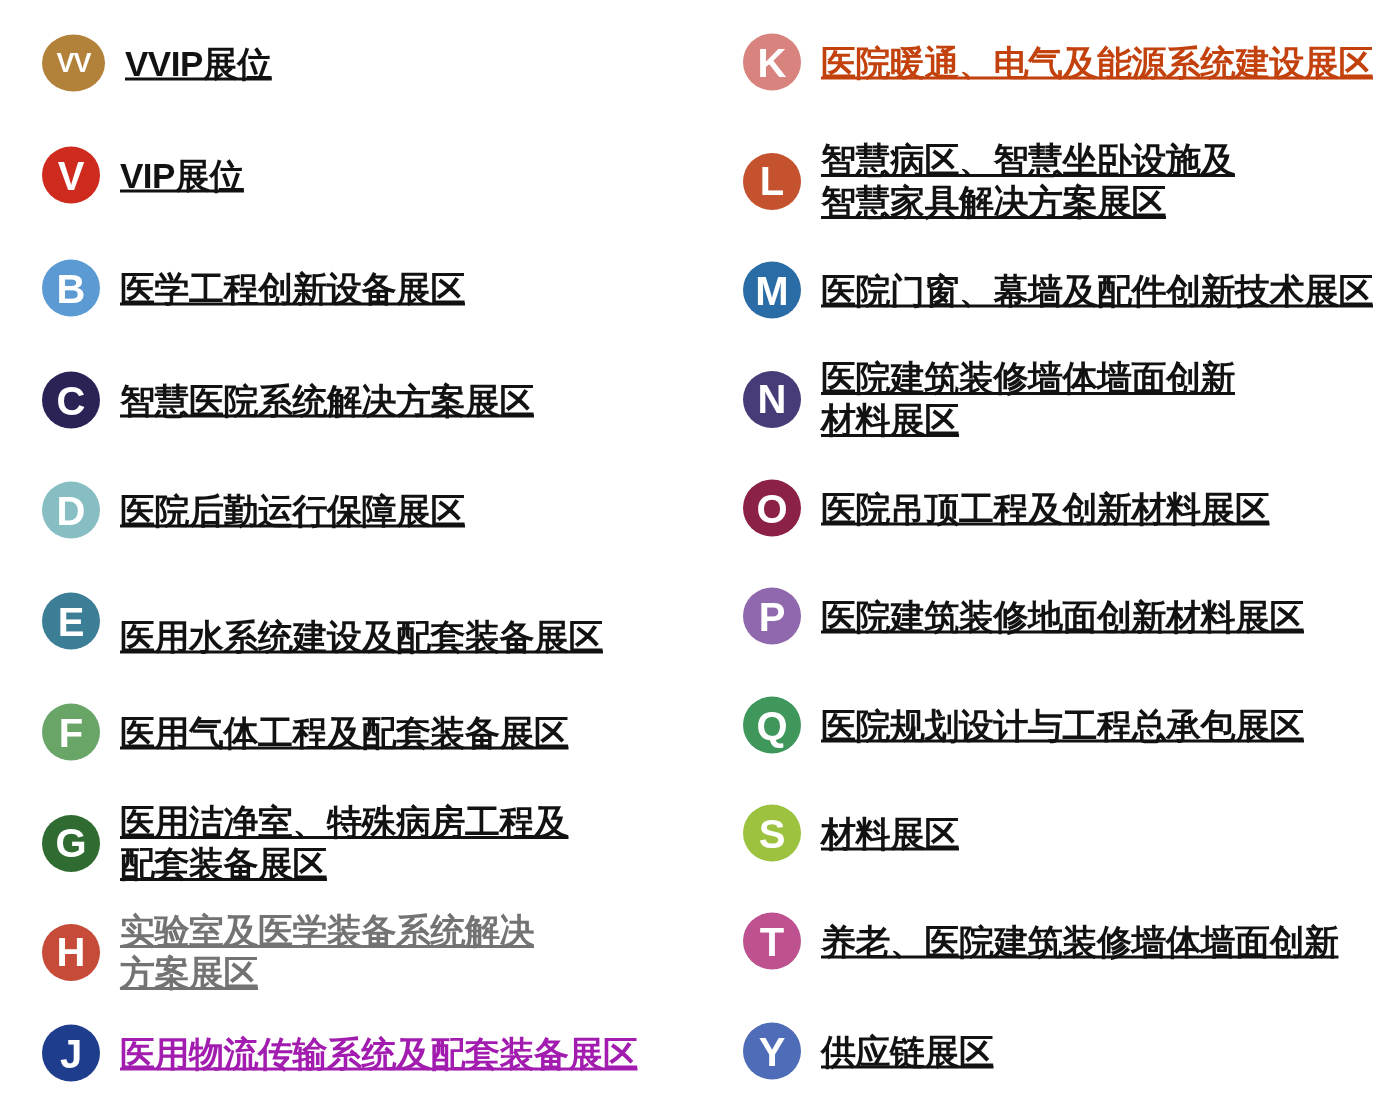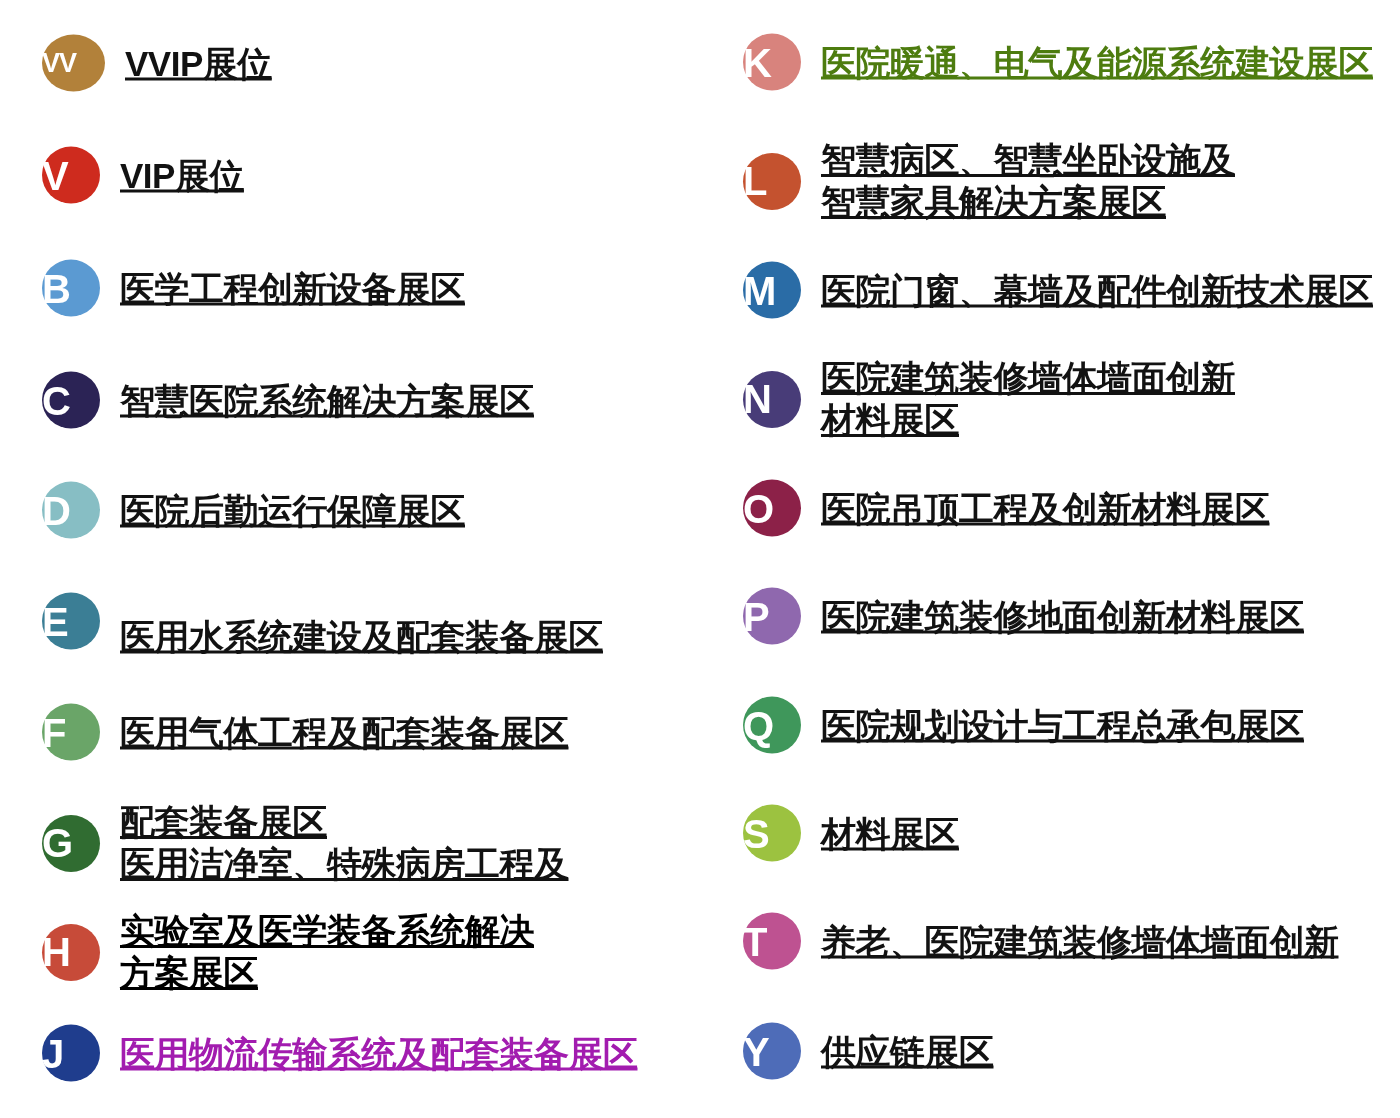--- a/index.html
+++ b/index.html
@@ -17,20 +17,21 @@
     align-items:center;
     transform:translateY(-50%);
   }
   .badge{
     flex:0 0 auto;
     width:58px;
     height:57px;
     border-radius:50%;
     display:flex;
     align-items:center;
+    justify-content:center;
     color:#ffffff;
     font-weight:700;
     font-size:40px;
     line-height:1;
     user-select:none;
   }
   .badge.wide{
     width:63px;
     font-size:27px;
     letter-spacing:-1px;
@@ -105,46 +106,46 @@
       </span>
       <div class="label" style="color: rgb(18, 18, 18);">
         <div class="line">医用气体工程及配套装备展区</div>
       </div>
     </div>
     <div class="legend-row" style="left: 42px; top: 843px;">
       <span class="badge" style="background: rgb(48, 108, 49); color: rgb(255, 255, 255);">
         <span>G</span>
       </span>
       <div class="label" style="color: rgb(18, 18, 18);">
+        <div class="line">医用洁净室、特殊病房工程及</div>
         <div class="line">配套装备展区</div>
-        <div class="line">医用洁净室、特殊病房工程及</div>
       </div>
     </div>
     <div class="legend-row" style="left: 42px; top: 952px;">
       <span class="badge" style="background: rgb(199, 75, 57); color: rgb(255, 255, 255);">
         <span>H</span>
       </span>
-      <div class="label" style="color: #000000;">
+      <div class="label" style="color: #737373;">
         <div class="line">实验室及医学装备系统解决</div>
         <div class="line">方案展区</div>
       </div>
     </div>
     <div class="legend-row" style="left: 42px; top: 1053px;">
       <span class="badge" style="background: rgb(31, 61, 141); color: rgb(255, 255, 255);">
         <span>J</span>
       </span>
       <div class="label" style="color: #a21caf; text-align: center;">
         <div class="line">医用物流传输系统及配套装备展区</div>
       </div>
     </div>
     <div class="legend-row" style="left: 743px; top: 62px;">
       <span class="badge" style="background: rgb(216, 131, 125); color: rgb(255, 255, 255);">
         <span>K</span>
       </span>
-      <div class="label" style="color: #4d7c0f;">
+      <div class="label" style="color: #c2410c;">
         <div class="line">医院暖通、电气及能源系统建设展区</div>
       </div>
     </div>
     <div class="legend-row" style="left: 743px; top: 181px;">
       <span class="badge" style="background: rgb(196, 82, 47); color: rgb(255, 255, 255);">
         <span>L</span>
       </span>
       <div class="label" style="color: rgb(18, 18, 18);">
         <div class="line">智慧病区、智慧坐卧设施及</div>
         <div class="line">智慧家具解决方案展区</div>

